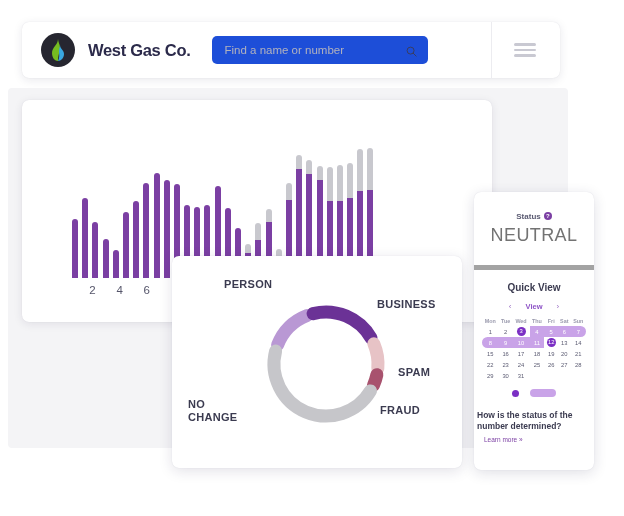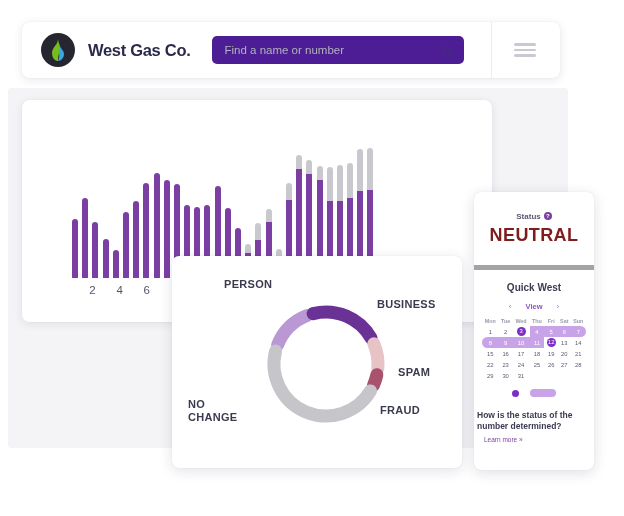--- a/index.html
+++ b/index.html
@@ -46,22 +46,22 @@
   .brand {
     margin-left: 13px;
     font-size: 16.5px;
     font-weight: bold;
     color: #2b2a4a;
     letter-spacing: -0.3px;
     white-space: nowrap;
   }
   .search {
     margin-left: 22px;
-    width: 252px; height: 28px;
-    background: #4c1d95;
+    width: 216px; height: 28px;
+    background: #1d4ed8;
     border-radius: 5px;
     display: flex;
     align-items: center;
     position: relative;
     flex: none;
   }
   .search-ph {
     margin-left: 12px;
     font-size: 11.5px;
     color: #b2b2bd;
@@ -187,22 +187,22 @@
   .status-lbl { font-size: 8px; color: #5b5b72; font-weight: bold; }
   .info-icon {
     width: 8px; height: 8px; border-radius: 50%;
     background: #7b3fa3; color: #fff;
     font-size: 6px; line-height: 8px; text-align: center;
     font-weight: bold;
   }
   .status-val {
     margin-top: 4px;
     font-size: 18px;
-    font-weight: bold;
-    color: #7f1d1d;
+    font-weight: normal;
+    color: #737373;
     letter-spacing: .4px;
   }
   .qv-title {
     margin-top: 12px;
     text-align: center;
     font-size: 10px;
     color: #3b3b50;
     font-weight: bold;
   }
   .qv-nav {
@@ -430,21 +430,21 @@
   <div class="status-card">
 
     <div class="status-top">
       <div class="status-row">
         <span class="status-lbl">Status</span>
         <span class="info-icon">?</span>
       </div>
       <div class="status-val">NEUTRAL</div>
     </div>
 
-    <div class="qv-title">Quick West</div>
+    <div class="qv-title">Quick View</div>
 
     <div class="qv-nav">
       <span class="qv-arrow">‹</span>
       <span class="qv-month">View</span>
       <span class="qv-arrow">›</span>
     </div>
 
     <table class="cal" id="cal">
         <thead>
           <tr>

